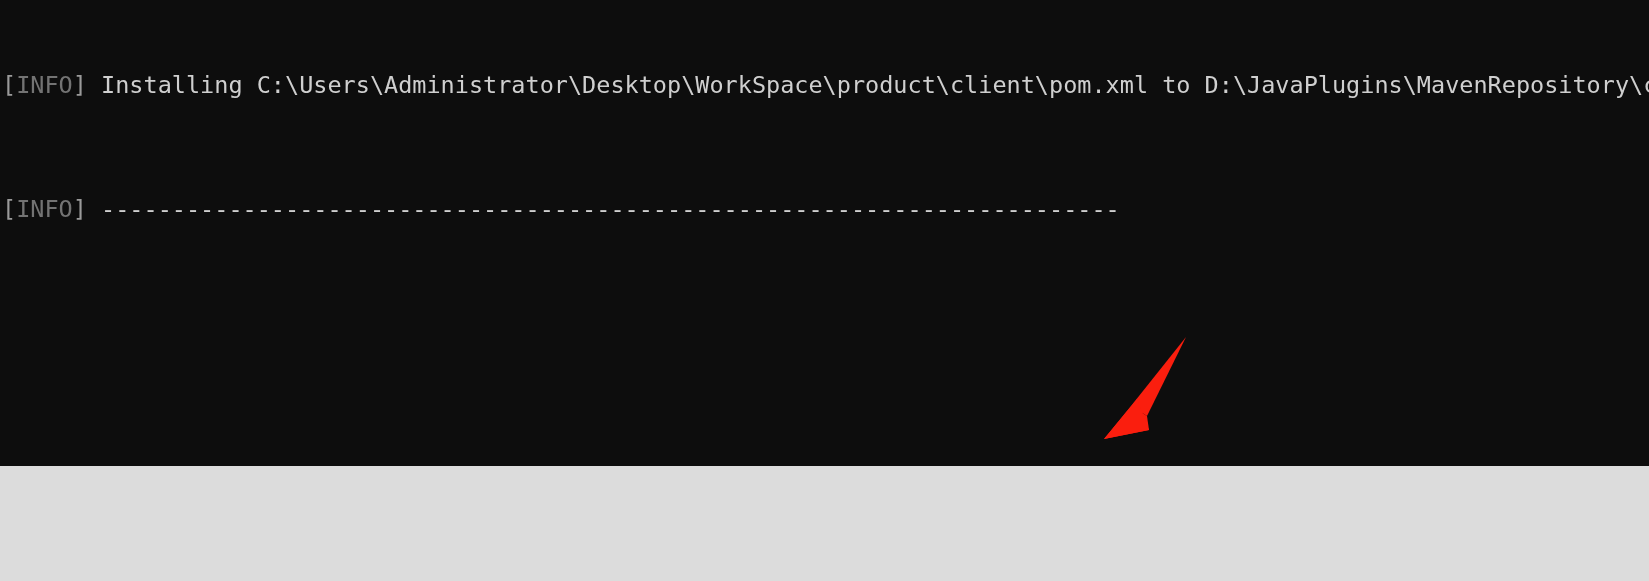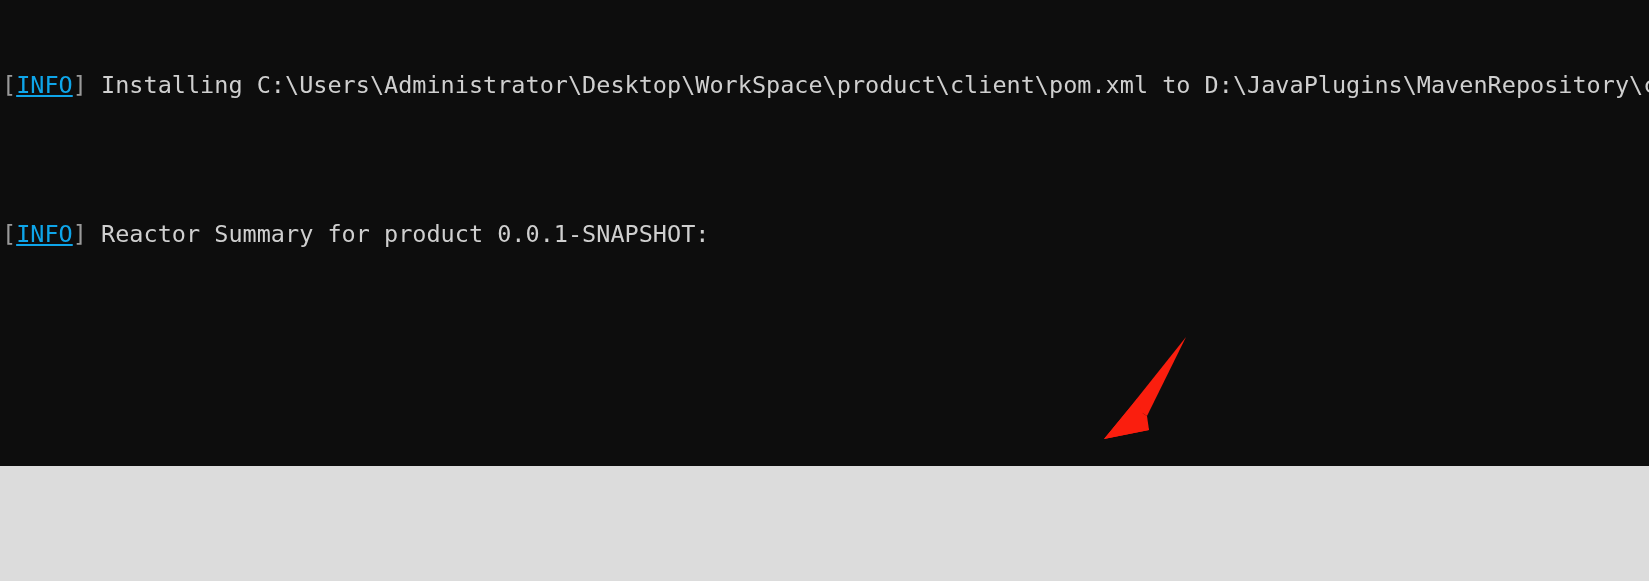--- a/index.html
+++ b/index.html
@@ -32,21 +32,21 @@
     letter-spacing: 0px;
     white-space: pre;
     color: #cfcfcf;
   }
   .line {
     white-space: pre;
     height: 24.85px;
     padding-left: 2px;
   }
   .br { color: #9a9a9a; }
-  .info { color: #0ea5e9; text-decoration: underline; }
+  .info { color: #737373; }
   .txt { color: #cfcfcf; }
   .rule { color: #cfcfcf; }
   #margin-area {
     position: absolute;
     left: 0;
     top: 466px;
     width: 1649px;
     height: 115px;
     background: #dcdcdc;
   }
@@ -61,22 +61,22 @@
 </style>
 </head>
 <body>
 
 <div id="terminal">
   <div id="console-lines">
 
     <div class="line"><span class="br">[</span><span class="info">INFO</span><span class="br">]</span> <span class="txt">Installing C:\Users\Administrator\Desktop\WorkSpace\product\client\pom.xml to D:\JavaPlugins\MavenRepository\co</span></div>
 
 
+    <div class="line"><span class="br">[</span><span class="info">INFO</span><span class="br">]</span> <span class="rule">------------------------------------------------------------------------</span></div>
 
-    <div class="line"><span class="br">[</span><span class="info">INFO</span><span class="br">]</span> <span class="txt">Reactor Summary for product 0.0.1-SNAPSHOT:</span></div>
 
     
 
     
 
     
 
     
 
     

